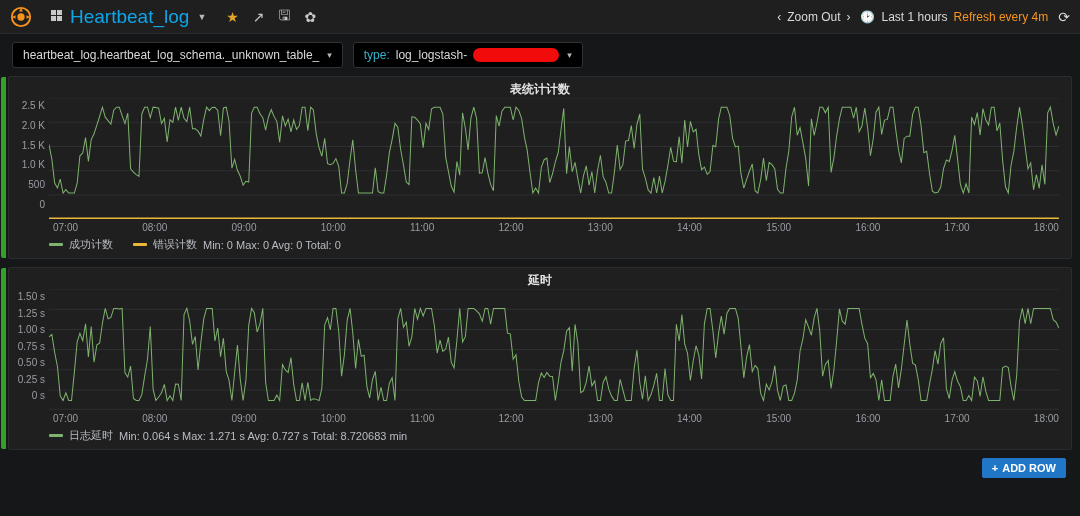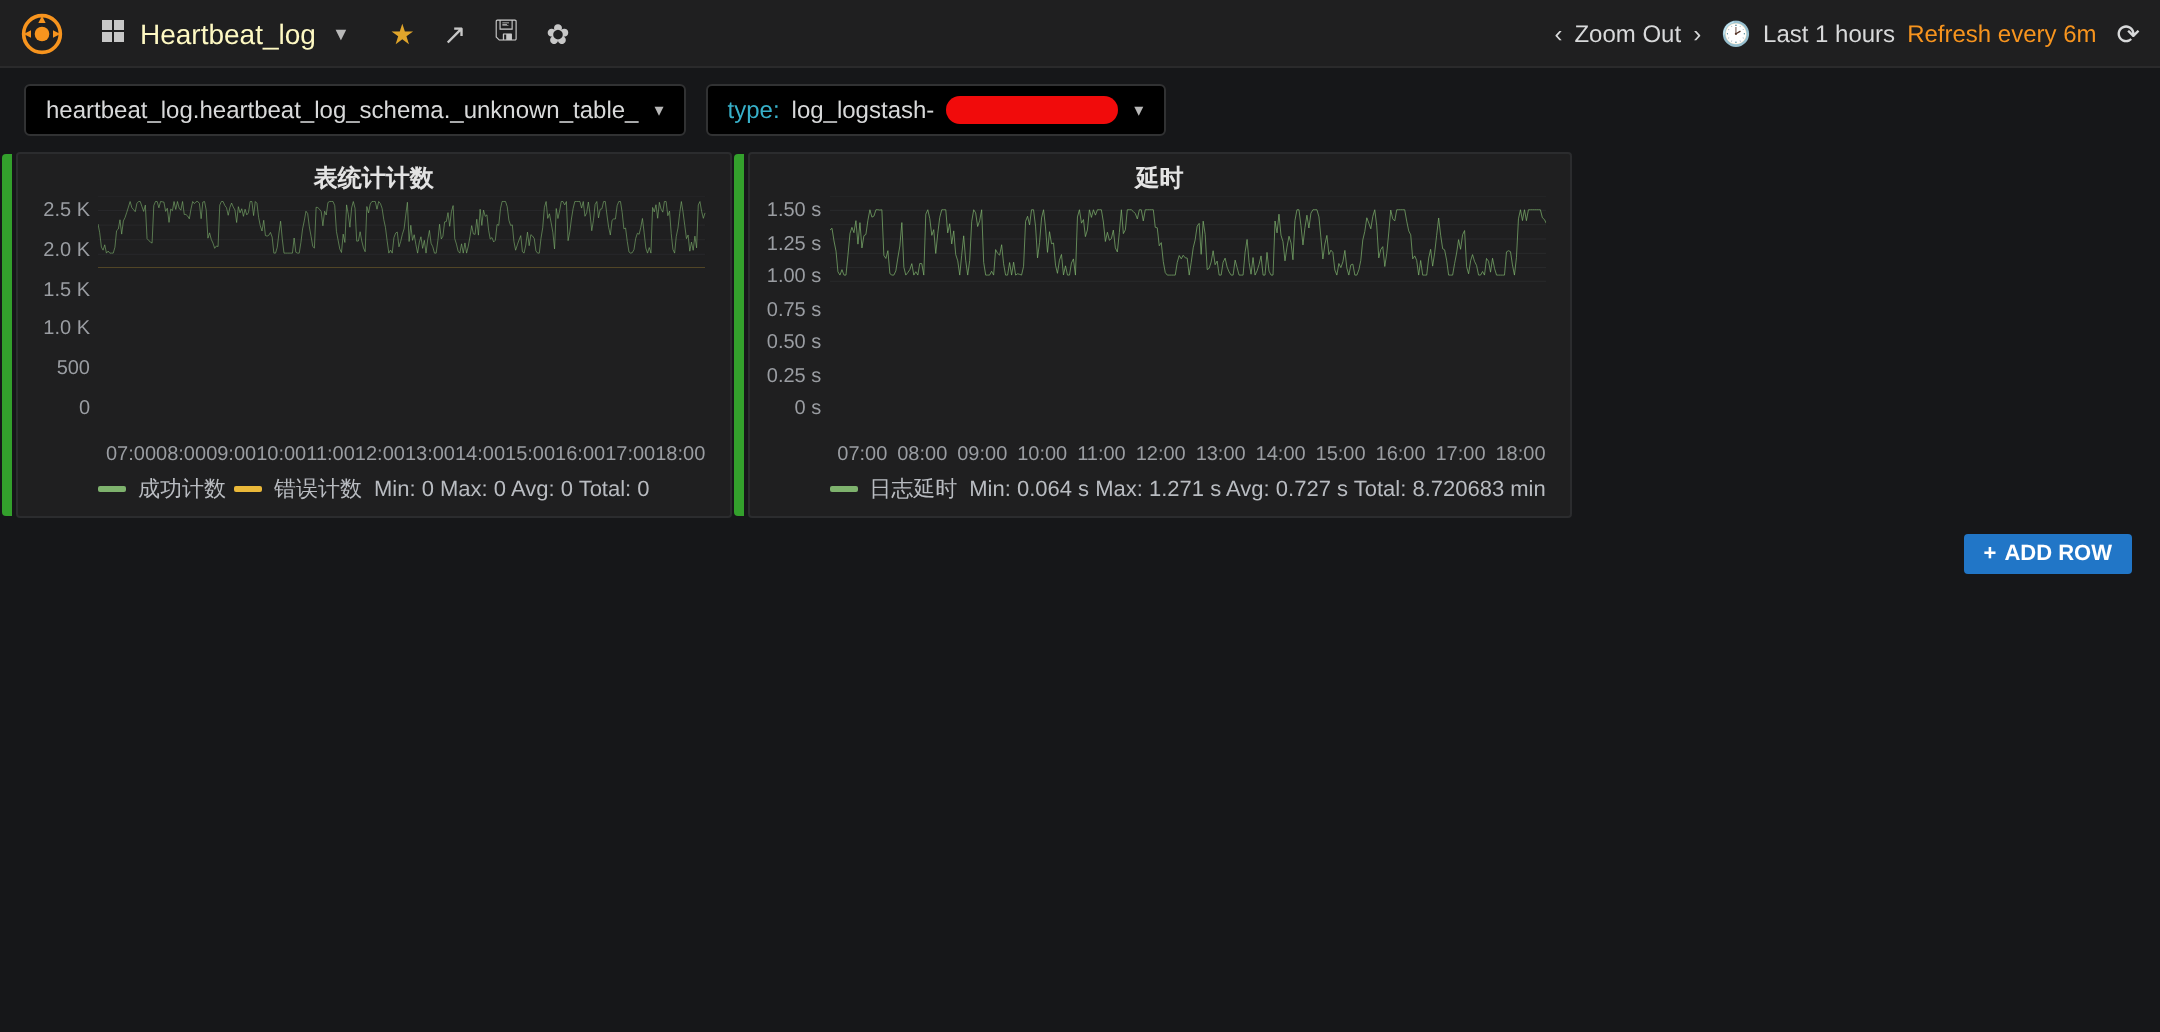--- a/index.html
+++ b/index.html
@@ -1,44 +1,44 @@
 <!DOCTYPE html>
 <html><head>
 <meta charset="utf-8">
 <style>
   * { box-sizing: border-box; margin: 0; padding: 0; }
   html, body { width: 1080px; height: 516px; background: #161719; color: #d8d9da; font-family: "Helvetica Neue", Arial, sans-serif; font-size: 12px; overflow: hidden; }
   .topbar { height: 34px; background: #1f1f20; display: flex; align-items: center; padding: 0 10px; border-bottom: 1px solid #2a2a2b; }
   .logo { width: 22px; height: 22px; margin-right: 10px; }
   .dash-selector { display: flex; align-items: center; gap: 6px; padding: 4px 8px; cursor: pointer; }
-  .dash-selector .title { color: #fef9c3; font-size: 14px; }
+  .dash-selector .title { color: #0ea5e9; font-size: 19px; }
   .caret { font-size: 9px; color: #b8b8b8; margin-left: 2px; }
   .top-icons { display: flex; align-items: center; gap: 14px; margin-left: 12px; }
   .top-icons .ico { color: #c7c7c7; cursor: pointer; font-size: 14px; }
   .ico.star { color: #e0a52b; }
   .top-right { margin-left: auto; display: flex; align-items: center; gap: 10px; }
   .zoom { display: flex; align-items: center; gap: 6px; color: #d8d9da; cursor: pointer; }
   .timerange { display: flex; align-items: center; gap: 6px; cursor: pointer; }
   .refresh-label { color: #f7941e; }
   .refresh-btn { color: #d8d9da; cursor: pointer; font-size: 14px; }
   .vars-row { padding: 8px 12px; display: flex; gap: 10px; }
   .var-pill { background: #000000; border: 1px solid #313233; border-radius: 3px; padding: 5px 10px; display: flex; align-items: center; gap: 6px; cursor: pointer; font-size: 12px; }
   .var-pill .key { color: #37b0c9; }
   .var-pill .val { color: #d8d9da; }
   .var-pill .redact { display:inline-block; width: 86px; height: 14px; background: #f10b0b; border-radius: 7px; vertical-align: middle; }
-  .panels { padding: 0 8px 6px 8px; display: flex; gap: 8px; }
+  .panels { padding: 0 8px 6px 8px; display: flex; flex-direction: column; gap: 8px; }
   .panel { background: #1f1f20; border: 1px solid #2b2c2e; border-radius: 2px; position: relative; }
   .panel-title { text-align: center; font-weight: bold; color: #e3e3e3; padding: 4px 0 0 0; font-size: 12px; }
   .panel-body { position: relative; height: 126px; display: flex; }
   .left-handle { position: absolute; left: -8px; top: 0; bottom: 0; width: 5px; background: #33a02c; border-radius: 2px 0 0 2px; }
   .y-axis { width: 40px; display: flex; flex-direction: column; justify-content: space-between; align-items: flex-end; padding: 2px 4px 14px 0; color: #9a9da2; font-size: 10px; }
   .plot { flex: 1; position: relative; margin-right: 12px; }
   .plot svg { position: absolute; inset: 0; }
   .x-axis { display: flex; justify-content: space-between; padding: 0 12px 0 44px; color: #9a9da2; font-size: 10px; margin-top: -2px; }
-  .legend { padding: 4px 12px 6px 40px; color: #b9bcc1; font-size: 11px; display: flex; gap: 4px; flex-wrap: wrap; text-align: center; }
+  .legend { padding: 4px 12px 6px 40px; color: #b9bcc1; font-size: 11px; display: flex; gap: 20px; flex-wrap: wrap; text-align: center; }
   .legend .item { display: flex; align-items: center; gap: 6px; }
   .swatch { display:inline-block; width: 14px; height: 3px; border-radius: 1px; }
   .swatch.green { background: #7eb26d; }
   .swatch.orange { background: #eab839; }
   .add-row-wrap { display: flex; justify-content: flex-end; padding: 2px 14px 0 0; }
   .add-row { background: #2176c7; color: #fff; border: none; padding: 4px 10px; font-size: 11px; font-weight: bold; border-radius: 2px; cursor: pointer; display: flex; align-items: center; gap: 4px; }
   .grid line { stroke: #2e2f31; stroke-width: 1; }
   .series-line { fill: none; stroke-width: 1; }
   .series-green { stroke: #7eb26d; }
   .series-orange { stroke: #eab839; stroke-width: 1.5; }
@@ -74,21 +74,21 @@
   </div>
   <div class="top-right">
     <div class="zoom">
       <span>‹</span>
       <span>Zoom Out</span>
       <span>›</span>
     </div>
     <div class="timerange">
       <span>🕑</span>
       <span>Last 1 hours</span>
-      <span class="refresh-label">Refresh every 6m</span>
+      <span class="refresh-label">Refresh every 4m</span>
     </div>
     <span class="refresh-btn">⟳</span>
   </div>
 </div>
 
 <div class="vars-row">
   <div class="var-pill">
     <span class="val">heartbeat_log.heartbeat_log_schema._unknown_table_</span>
     <span class="caret">▾</span>
   </div>

